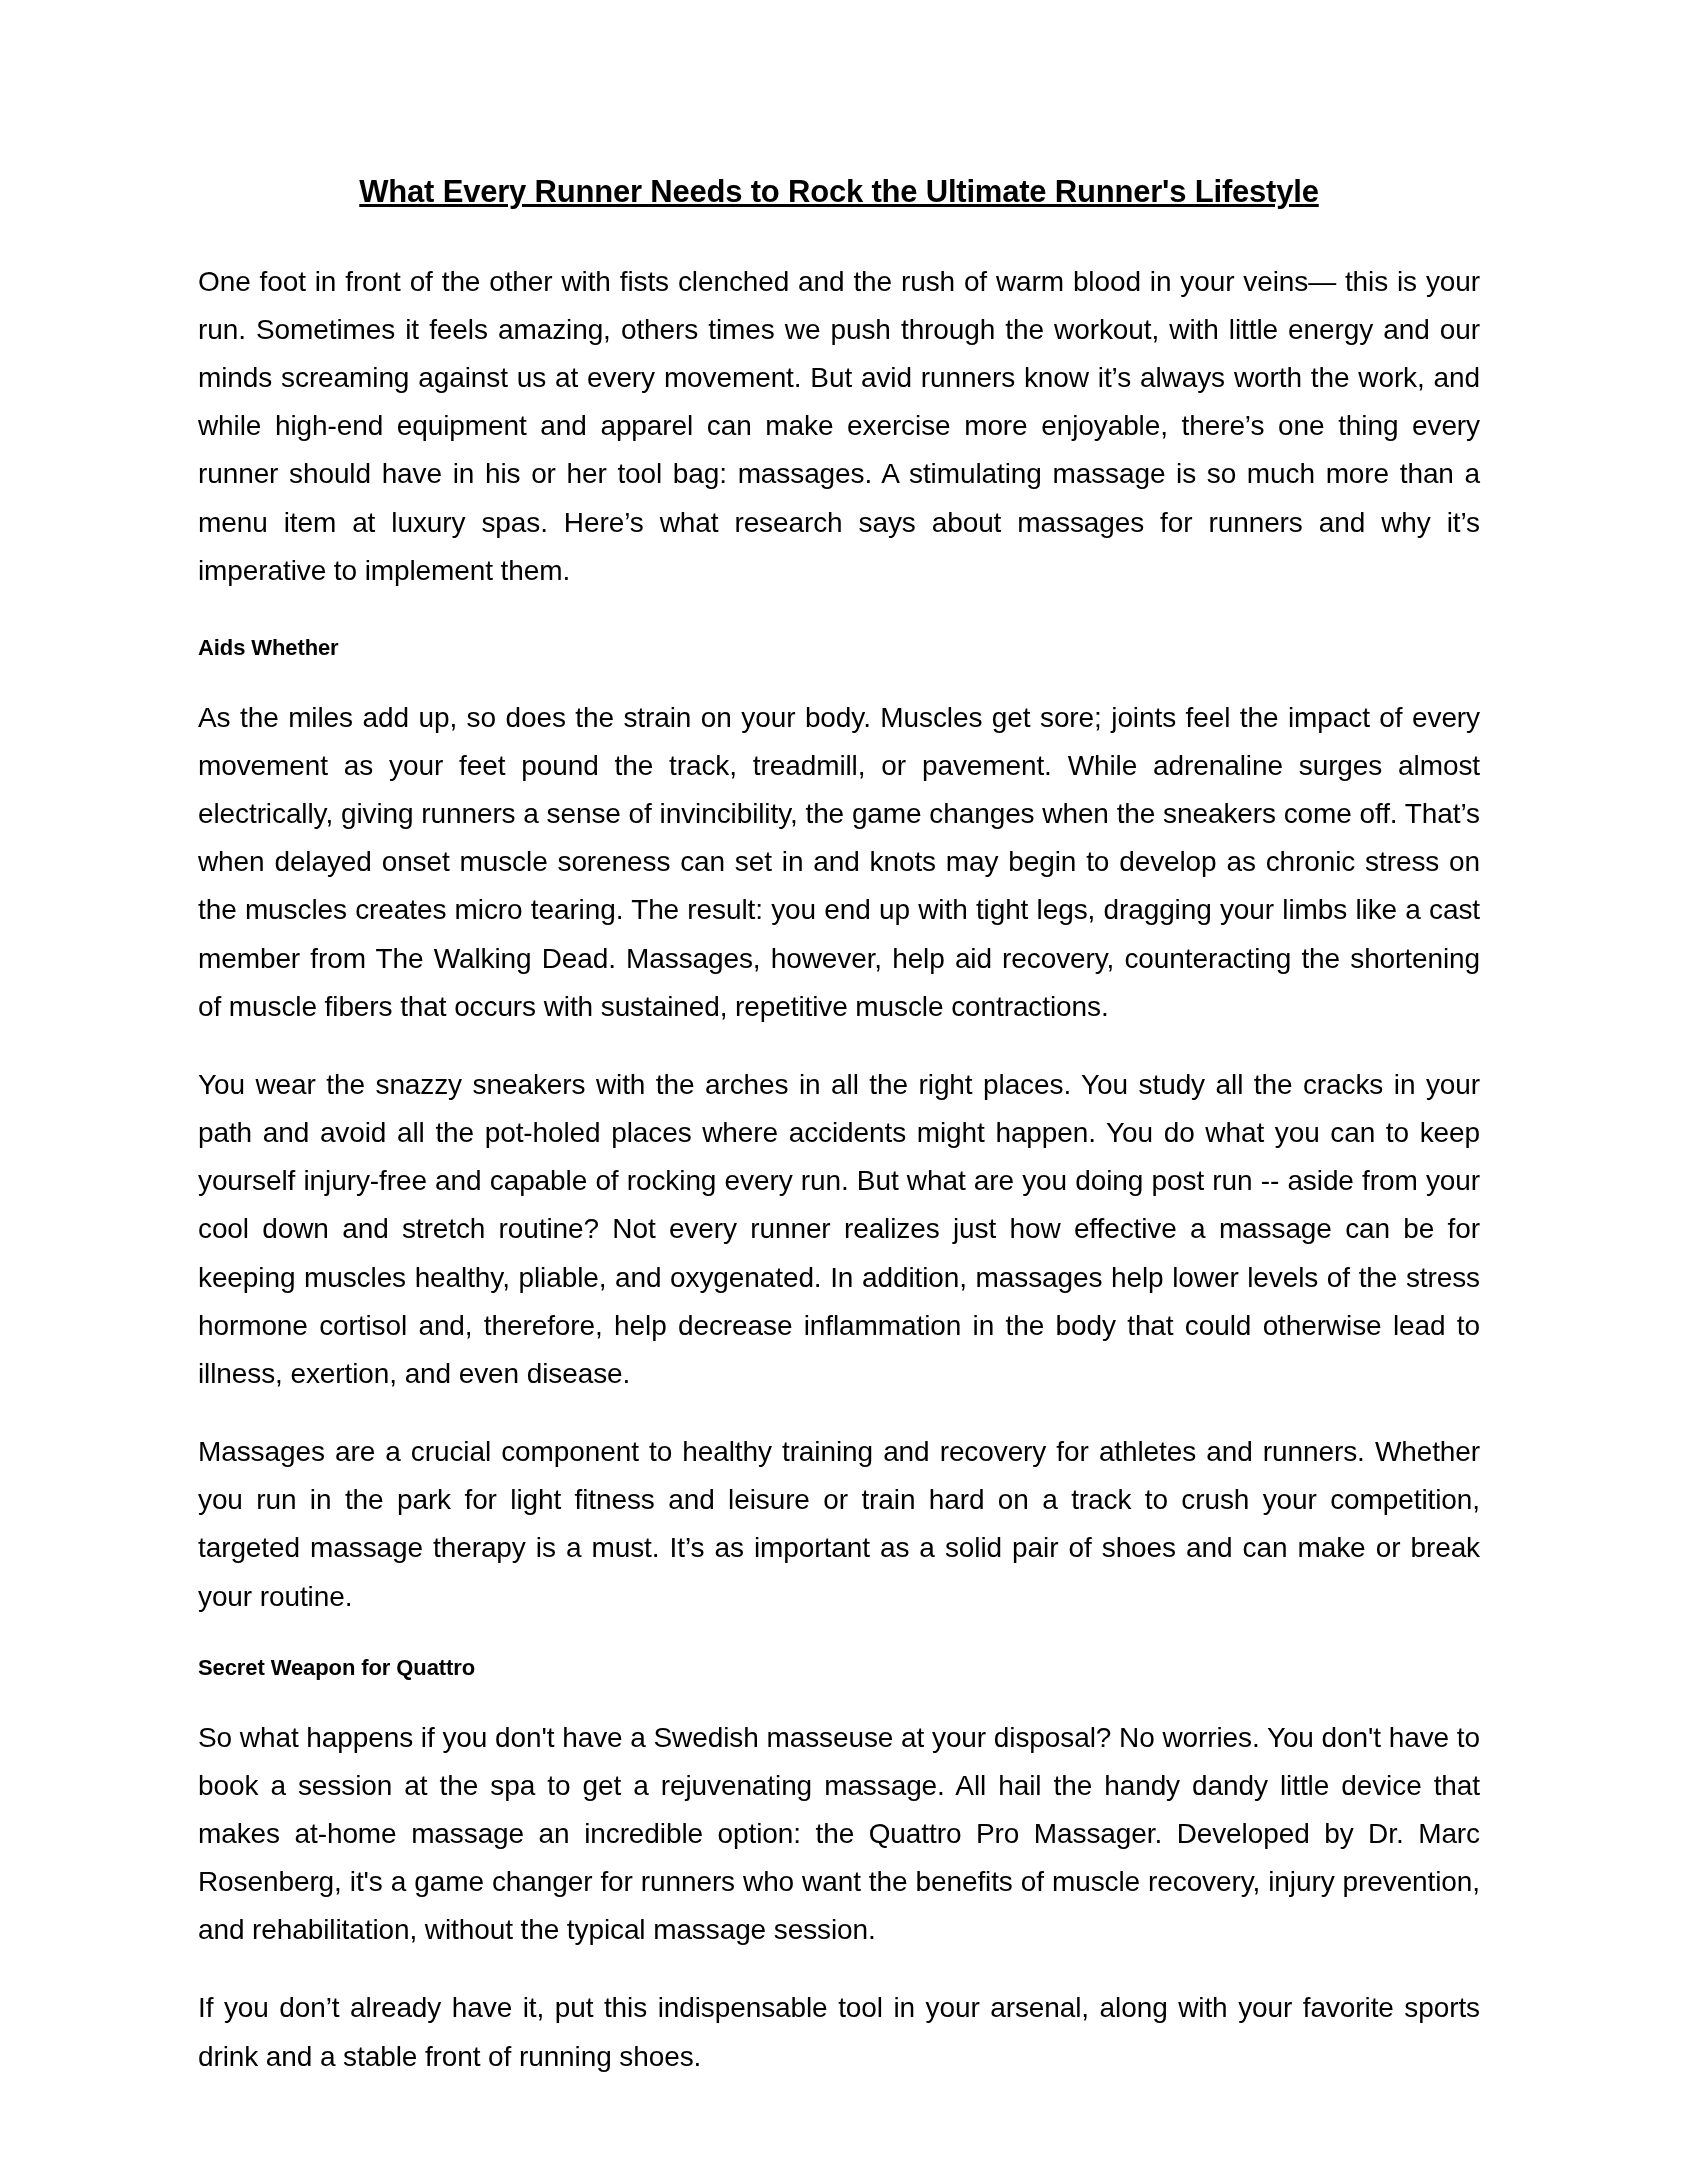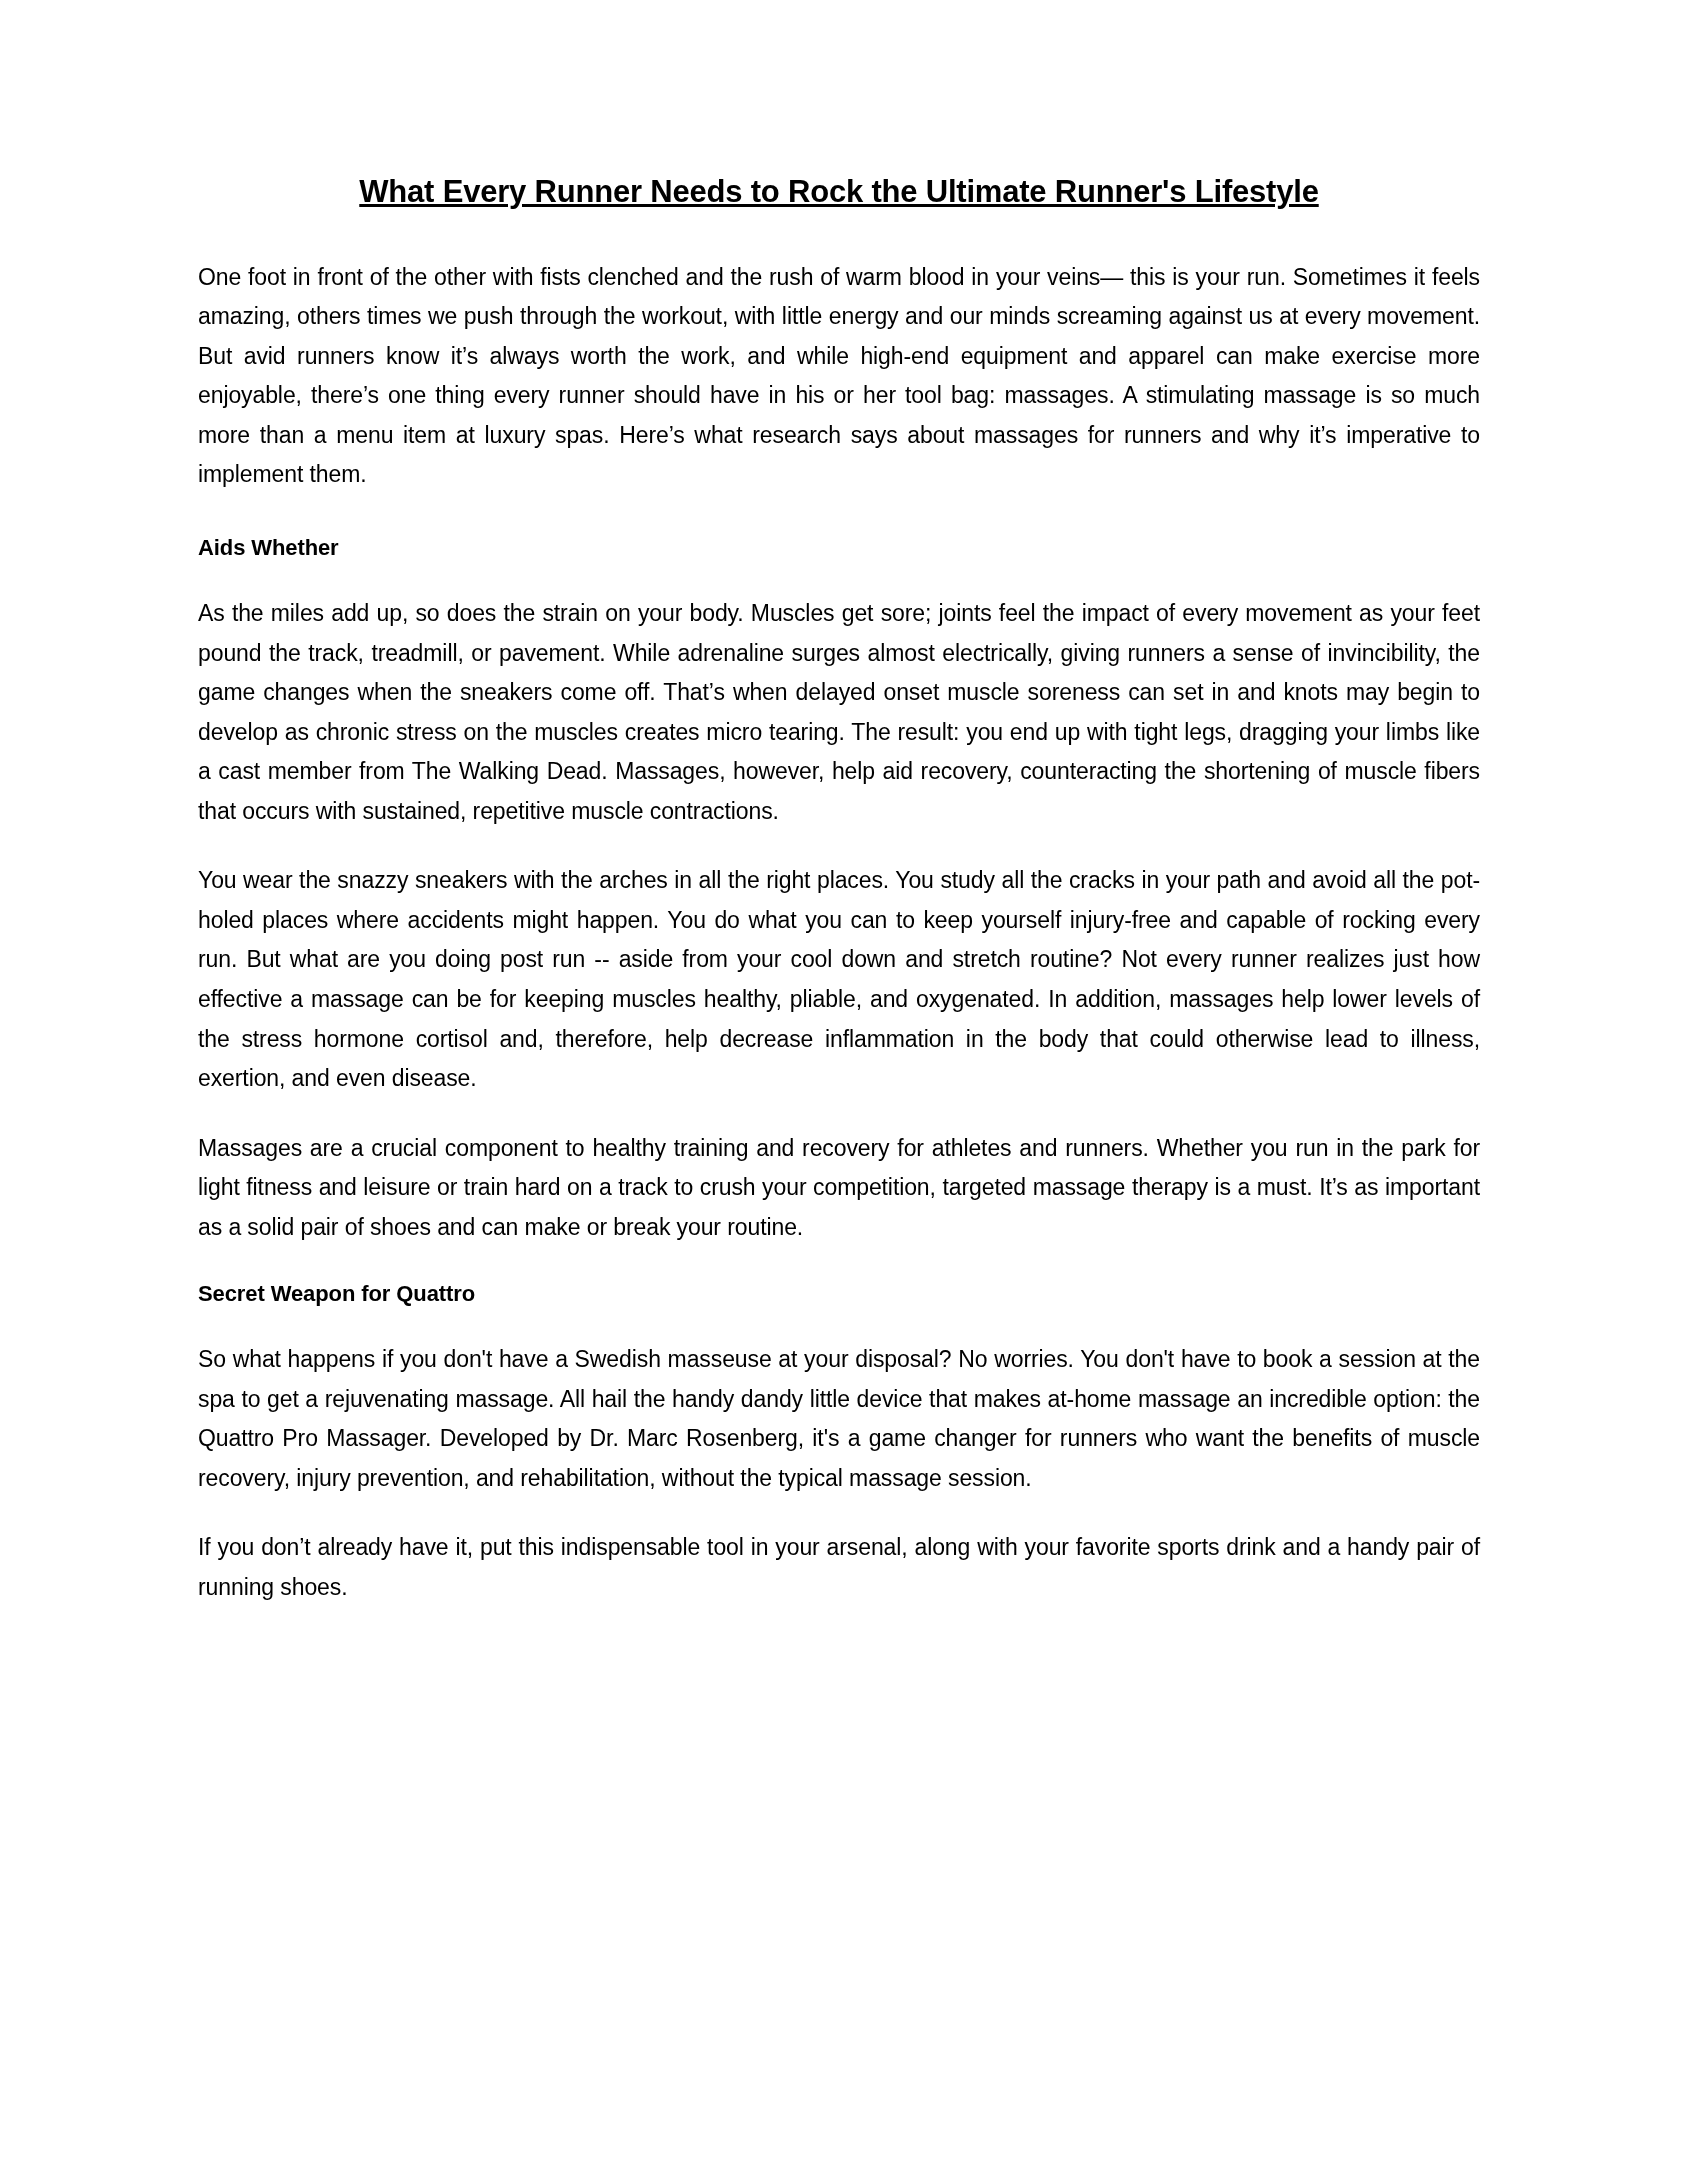--- a/index.html
+++ b/index.html
@@ -25,21 +25,21 @@
   .doc-title {
     text-align: center;
     font-size: 31px;
     font-weight: bold;
     text-decoration: underline;
     letter-spacing: -0.2px;
     margin: 0 0 46px 0;
     line-height: 1.25;
   }
   .body-par {
-    font-size: 23px;
+    font-size: 28px;
     line-height: 1.72;
     text-align: justify;
     margin: 0 0 30px 0;
     letter-spacing: -0.1px;
   }
   .body-par.first {
     text-align: justify;
   }
   .section-head {
     font-size: 22px;
@@ -67,16 +67,16 @@
 
 
   <p class="body-par">You wear the snazzy sneakers with the arches in all the right places. You study all the cracks in your path and avoid all the pot-holed places where accidents might happen. You do what you can to keep yourself injury-free and capable of rocking every run. But what are you doing post run -- aside from your cool down and stretch routine? Not every runner realizes just how effective a massage can be for keeping muscles healthy, pliable, and oxygenated. In addition, massages help lower levels of the stress hormone cortisol and, therefore, help decrease inflammation in the body that could otherwise lead to illness, exertion, and even disease.</p>
 
   <p class="body-par">Massages are a crucial component to healthy training and recovery for athletes and runners. Whether you run in the park for light fitness and leisure or train hard on a track to crush your competition, targeted massage therapy is a must. It’s as important as a solid pair of shoes and can make or break your routine.</p>
 
   <h2 class="section-head">Secret Weapon for Quattro</h2>
 
   <p class="body-par">So what happens if you don't have a Swedish masseuse at your disposal? No worries. You don't have to book a session at the spa to get a rejuvenating massage. All hail the handy dandy little device that makes at-home massage an incredible option: the Quattro Pro Massager. Developed by Dr. Marc Rosenberg, it's a game changer for runners who want the benefits of muscle recovery, injury prevention, and rehabilitation, without the typical massage session.</p>
 
-  <p class="body-par">If you don’t already have it, put this indispensable tool in your arsenal, along with your favorite sports drink and a handy pair of running shoes.</p>
+  <p class="body-par">If you don’t already have it, put this indispensable tool in your arsenal, along with your favorite sports drink and a stable front of running shoes.</p>
 
 </div>
 
 
 </body></html>

